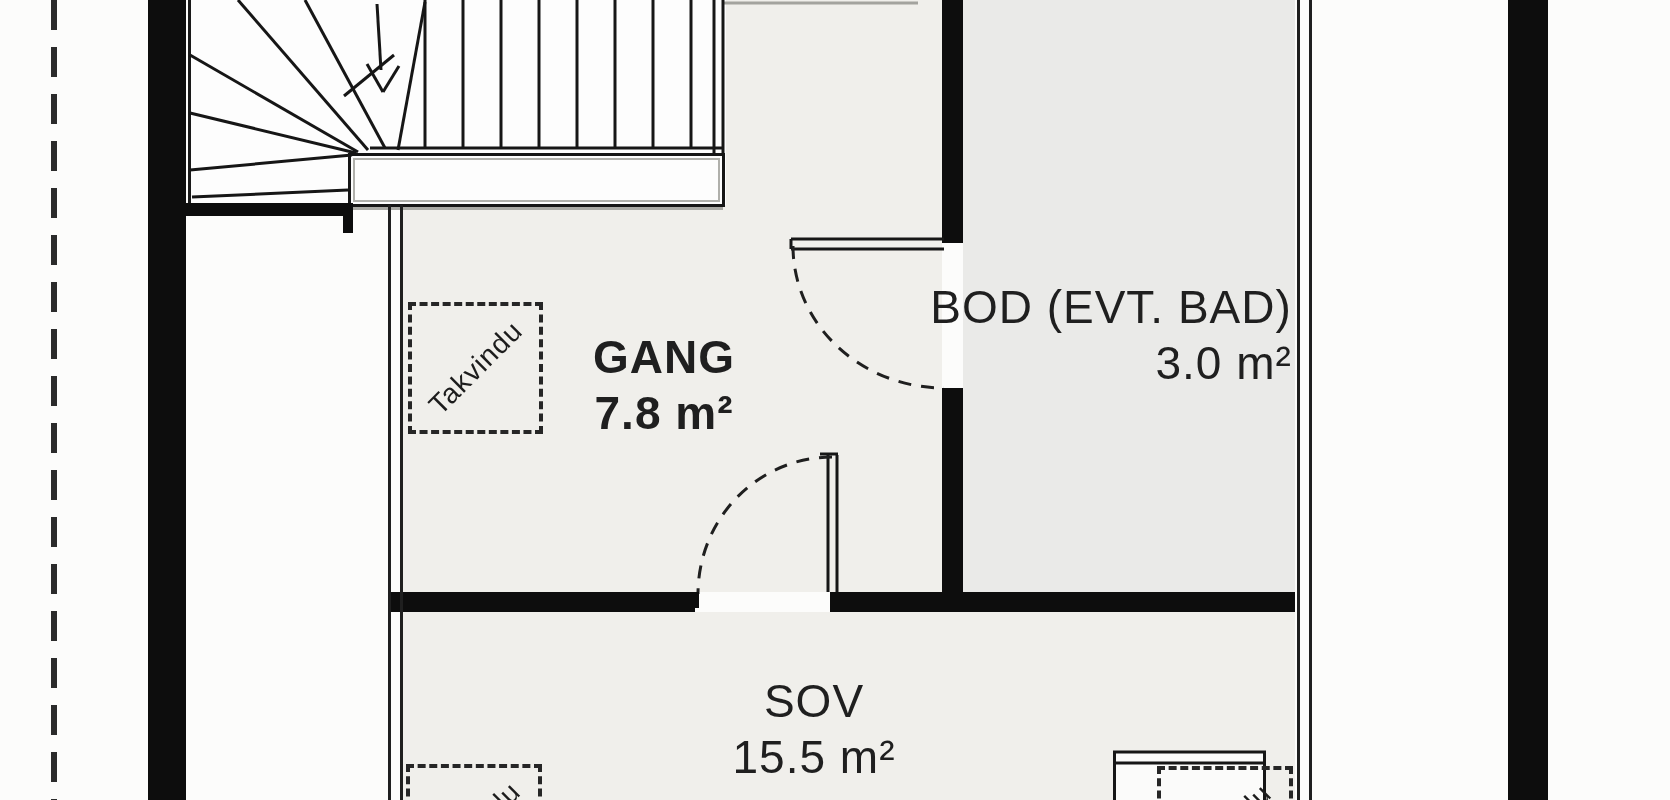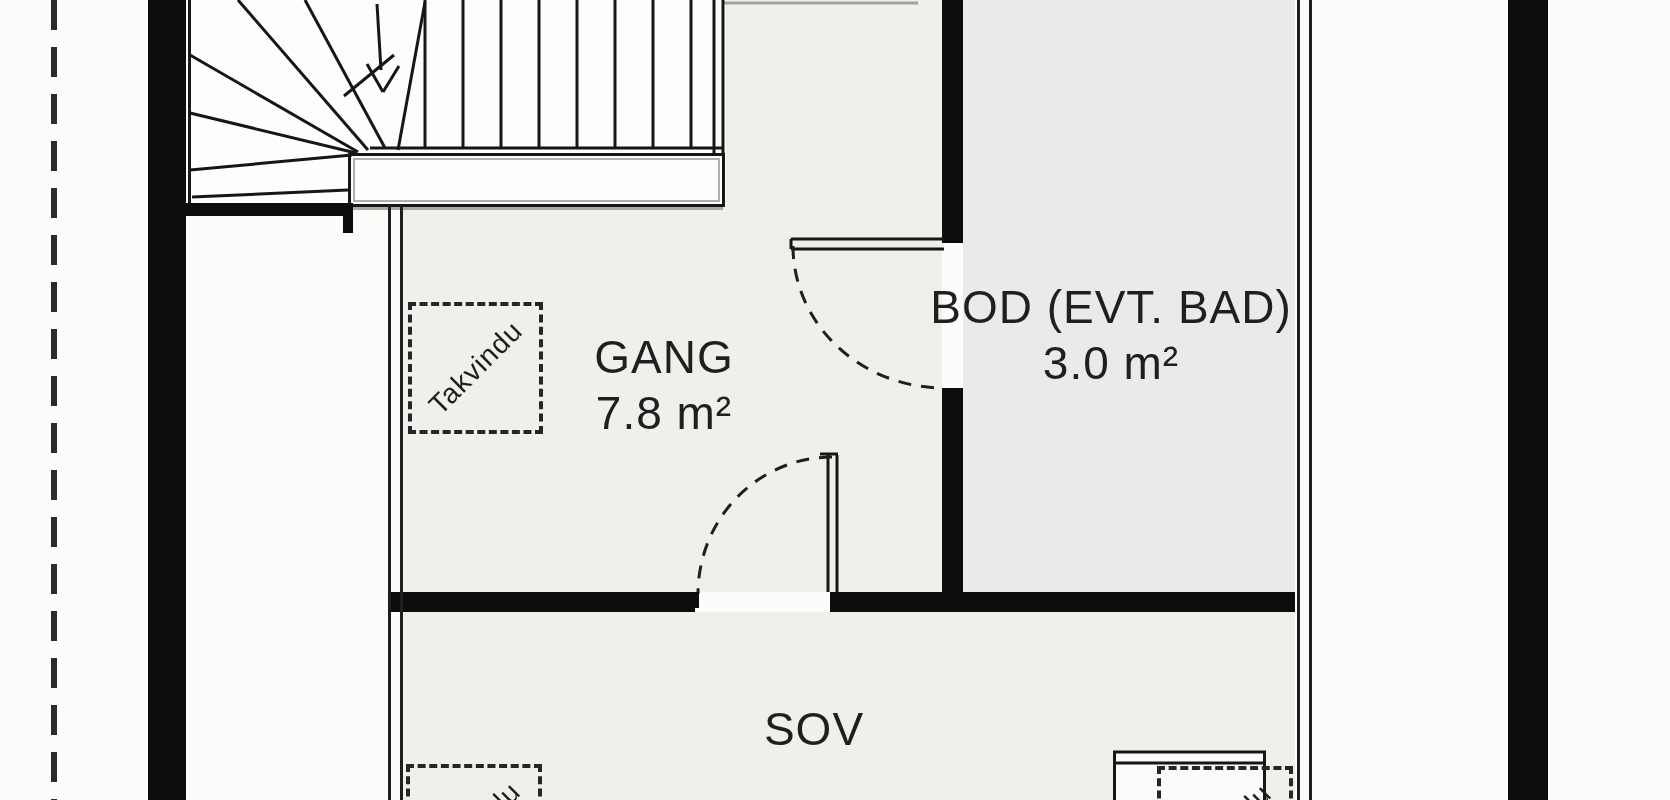--- a/index.html
+++ b/index.html
@@ -143,27 +143,28 @@
 
   <div class="abs dashed-box" style="left:408px; top:302px; width:135px; height:132px;"></div>
   <span class="takvindu" style="left:476px; top:368px;">Takvindu</span>
 
   <div class="abs dashed-box" style="left:406px; top:764px; width:136px; height:130px;"></div>
   <span class="takvindu" style="left:474px; top:829px;">Takvindu</span>
 
   <div class="abs dashed-box" style="left:1157px; top:766px; width:136px; height:130px;"></div>
   <span class="takvindu" style="left:1225px; top:831px;">Takvindu</span>
 
-  <div class="room-label" style="left:664px; top:385px;">
+  <div class="room-label" style="left:664px; top:385px;font-weight:bold;">
     <div>GANG</div>
     <div>7.8 m²</div>
   </div>
 
-  <div class="room-label" style="left:1111px; top:335px;">
+  <div class="room-label" style="left:1111px; top:335px;text-align:right;">
     <div>BOD (EVT. BAD)</div>
     <div>3.0 m²</div>
   </div>
 
   <div class="room-label" style="left:814px; top:729px;">
     <div>SOV</div>
+    <div>15.5 m²</div>
   </div>
 
 </div>
 
 </body></html>

